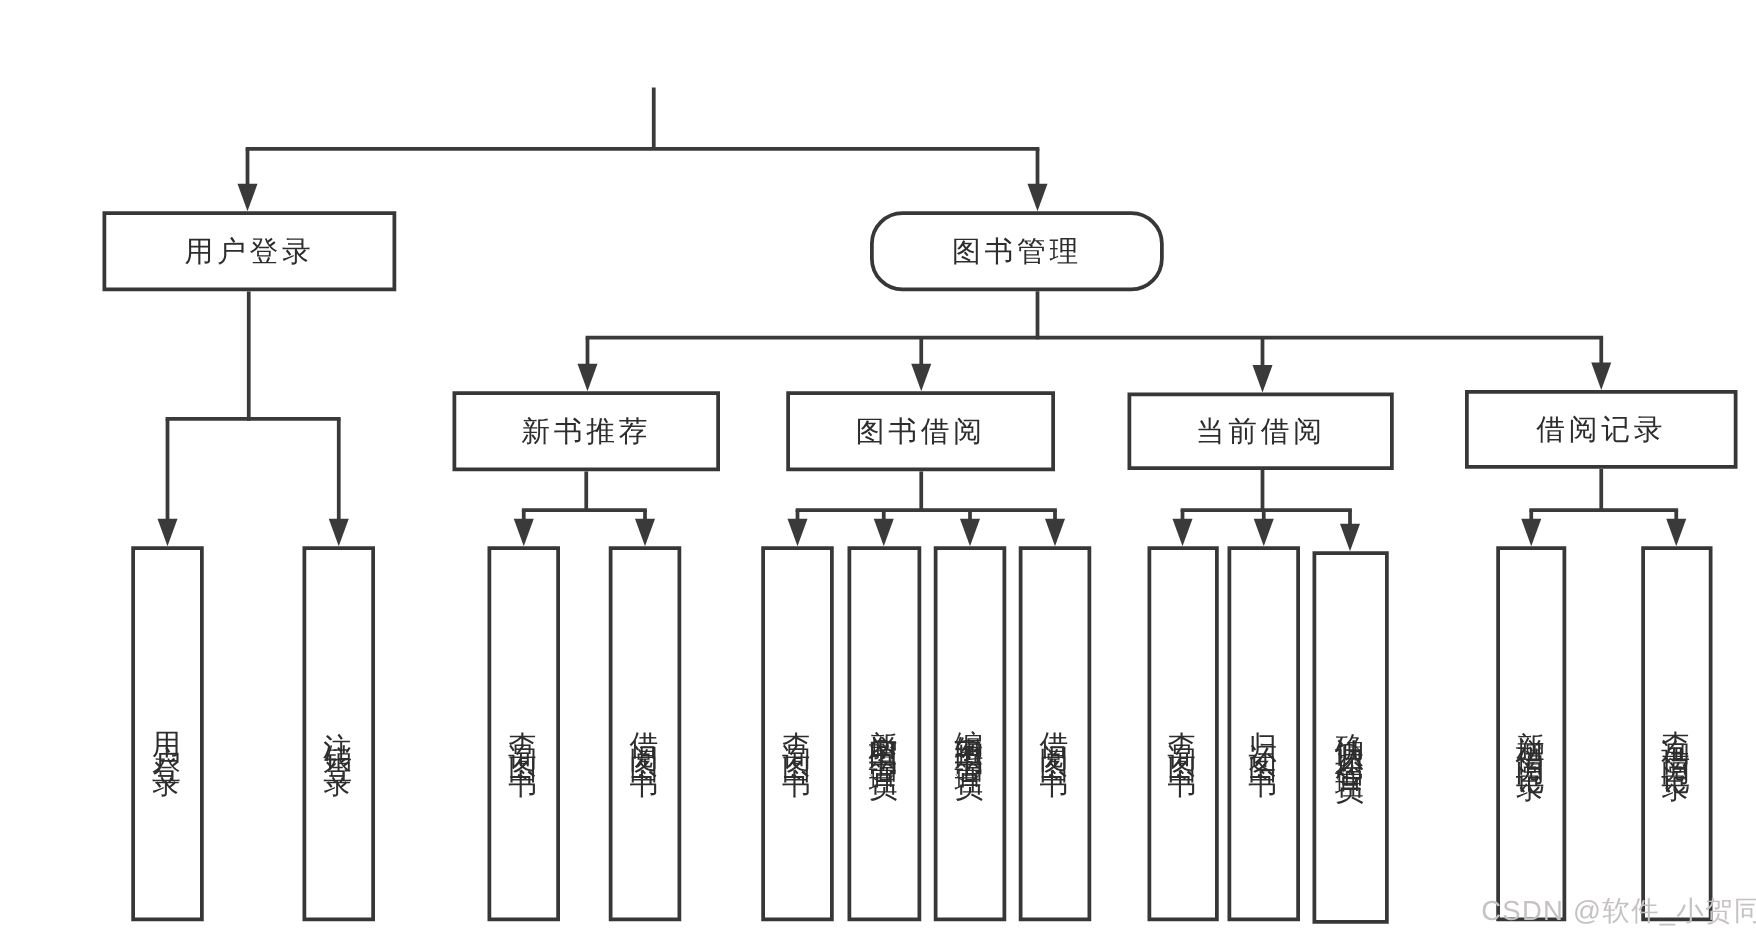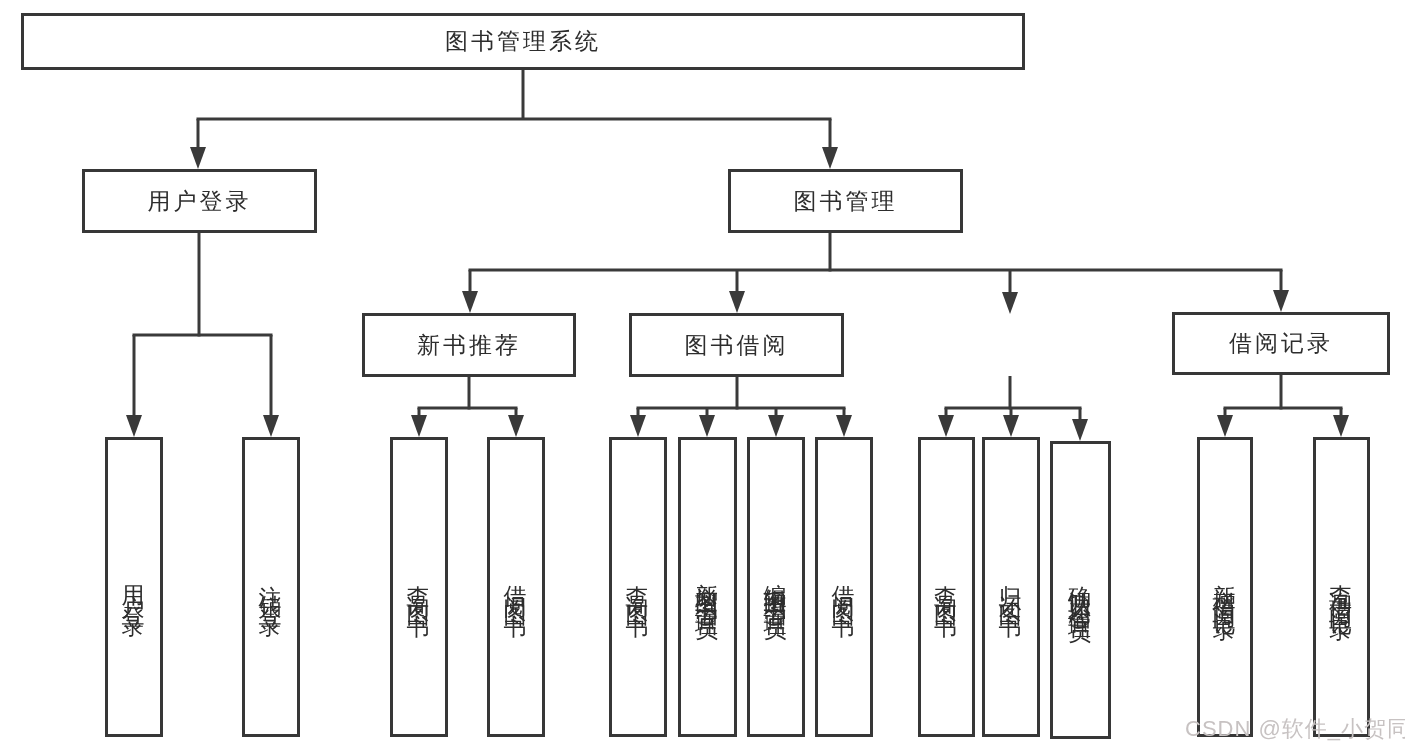--- a/index.html
+++ b/index.html
@@ -122,37 +122,37 @@
 
       <polygon points="938,415 954,415 946,437"></polygon>
       <polygon points="1003,415 1019,415 1011,437"></polygon>
       <polygon points="1072,419 1088,419 1080,441"></polygon>
 
       <polygon points="1217,415 1233,415 1225,437"></polygon>
       <polygon points="1333,415 1349,415 1341,437"></polygon>
     </g>
   </svg>
 
-  <div class="box h" style="left:21px; top:13px; width:1004px; height:57px;">
-    <span>图书管理系统</span>
-  </div>
 
   <div class="box h" style="left:82px; top:169px; width:235px; height:64px;">
     <span>用户登录</span>
   </div>
-  <div class="box h" style="left:728px; top:169px; width:235px; height:64px;">
+  <div class="box h" style="left:696px; top:169px; width:235px; height:64px;border-radius:26px;">
     <span>图书管理</span>
   </div>
 
   <div class="box h" style="left:362px; top:313px; width:214px; height:64px;">
     <span>新书推荐</span>
   </div>
   <div class="box h" style="left:629px; top:313px; width:215px; height:64px;text-align:right;">
     <span>图书借阅</span>
   </div>
+  <div class="box h" style="left:902px; top:314px; width:213px; height:62px;">
+    <span>当前借阅</span>
+  </div>
   <div class="box h" style="left:1172px; top:312px; width:218px; height:63px;text-align:center;">
     <span>借阅记录</span>
   </div>
 
   <div class="box v" style="left:105px; top:437px; width:58px; height:300px;">
     <span>用户登录</span>
   </div>
   <div class="box v" style="left:242px; top:437px; width:58px; height:300px;">
     <span>注销登录</span>
   </div>

